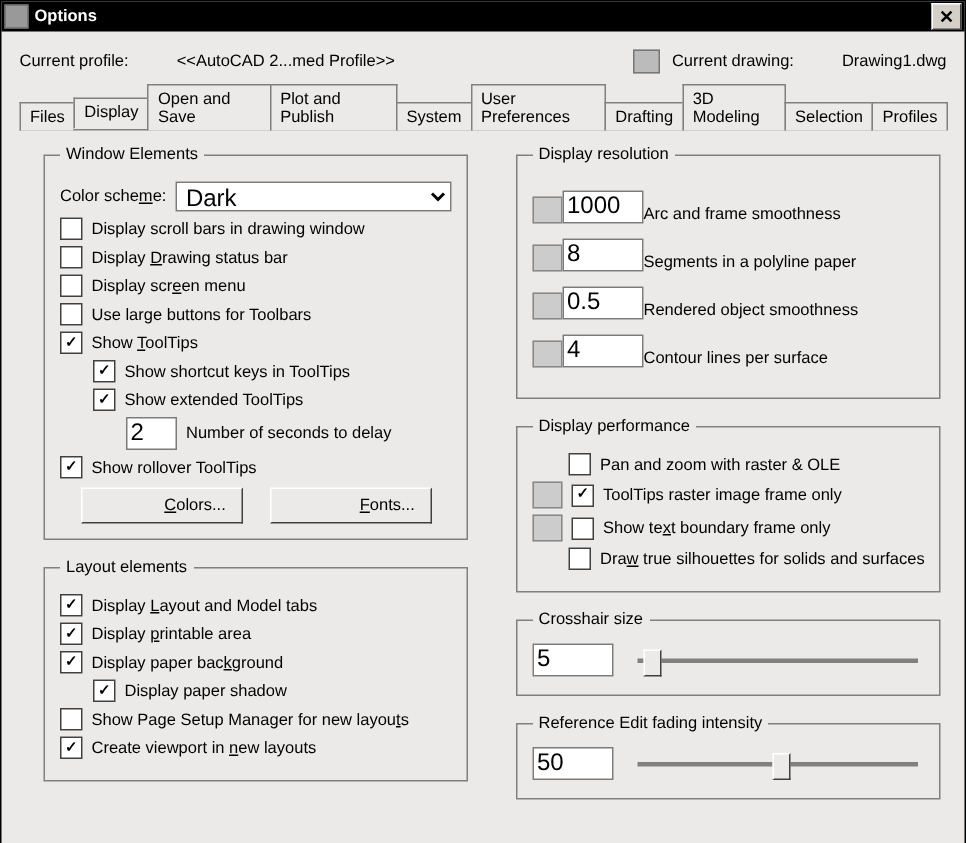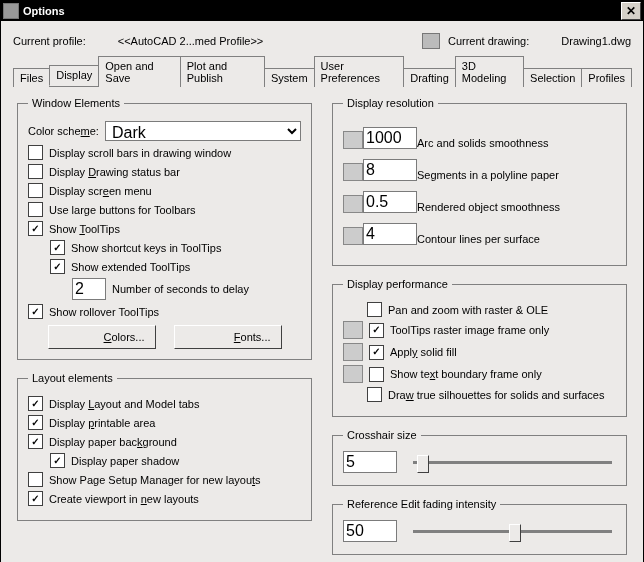--- a/index.html
+++ b/index.html
@@ -10,21 +10,21 @@
 .closebtn{width:18px;height:16px;background:#d4d0c8;color:#000;display:flex;align-items:center;justify-content:center;border:1px solid #fff;border-right-color:#404040;border-bottom-color:#404040;font-weight:bold;font-family:Arial;font-size:12px;cursor:default}
 .body{padding:6px 12px 0 12px}
 .profileRow{display:flex;align-items:center;gap:8px;margin:6px 0 6px 0}
 .profileRow .spacer{flex:1}
 .drawicon{width:16px;height:14px;background:#bbb;border:1px solid #777;display:inline-block}
 .tabs{display:flex;align-items:flex-end;border-bottom:1px solid #808080;margin-top:6px}
 .tab{padding:3px 6px;border:1px solid #808080;border-bottom:none;background:#eceae8;margin-right:-1px;position:relative;top:1px}
 .tab.active{background:#eceae8;border-bottom:1px solid #eceae8;top:0;padding-bottom:4px}
 .panel{display:flex;gap:20px;padding:10px 4px 10px 4px;flex-wrap:nowrap}
 .col{flex:1;min-width:0}
-fieldset{border:1px solid #808080;margin:0 0 12px 0;padding:8px 10px 10px 10px}
+fieldset{border:1px solid #808080;margin:0 0 12px 12px;padding:8px 10px 10px 10px}
 legend{padding:0 4px}
 .row{display:flex;align-items:center;gap:6px;margin:4px 0}
 .check{width:13px;height:13px;border:1px solid #404040;background:#fff;display:inline-flex;align-items:center;justify-content:center;font-size:10px;line-height:1}
 .check.on::after{content:"✓";font-weight:bold}
 select,input[type=text]{font-family:inherit;font-size:16px;background:#fff;border:1px solid #7b7b7b;padding:1px 2px}
 select{height:20px}
 .indent1{margin-left:22px}
 .indent2{margin-left:44px}
 .btn{min-width:86px;height:22px;background:#eceae8;border:1px solid #404040;border-top-color:#fff;border-left-color:#fff;cursor:default;display:inline-flex;align-items:center;justify-content:flex-end;padding:0 10px}
 .btnrow{display:flex;gap:18px;justify-content:center;margin-top:6px}
@@ -157,21 +157,21 @@
             </div>
         </fieldset>
       </div>
 
       <div class="col">
         <fieldset>
           <legend>Display resolution</legend>
           <div class="resrow">
               <span class="resicon"></span>
               <input type="text" class="resinput" value="1000" style="">
-              <span class="lbl">Arc and solids smoothness</span>
+              <span class="lbl">Arc and frame smoothness</span>
             </div>
           <div class="resrow">
               <span class="resicon"></span>
               <input type="text" class="resinput" value="8" style="">
               <span class="lbl">Segments in a polyline paper</span>
             </div>
           <div class="resrow">
               <span class="resicon"></span>
               <input type="text" class="resinput" value="0.5" style="">
               <span class="lbl">Rendered object smoothness</span>
@@ -187,25 +187,20 @@
           <legend>Display performance</legend>
           <div class="row">
               <span style="width:18px"></span>
               <span class="check"></span>
               <span class="lbl">Pan and zoom with raster &amp; OLE</span>
             </div>
           <div class="row">
               <span class="resicon"></span>
               <span class="check on"></span>
               <span class="lbl">ToolTips raster image frame only</span>
-            </div>
-          <div class="row">
-              <span class="resicon"></span>
-              <span class="check on"></span>
-              <span class="lbl"><span>Appl</span><span class="und">y</span><span> solid fill</span></span>
             </div>
           <div class="row">
               <span class="resicon"></span>
               <span class="check"></span>
               <span class="lbl"><span>Show te</span><span class="und">x</span><span>t boundary frame only</span></span>
             </div>
           <div class="row">
               <span style="width:18px"></span>
               <span class="check"></span>
               <span class="lbl"><span>Dra</span><span class="und">w</span><span> true silhouettes for solids and surfaces</span></span>

